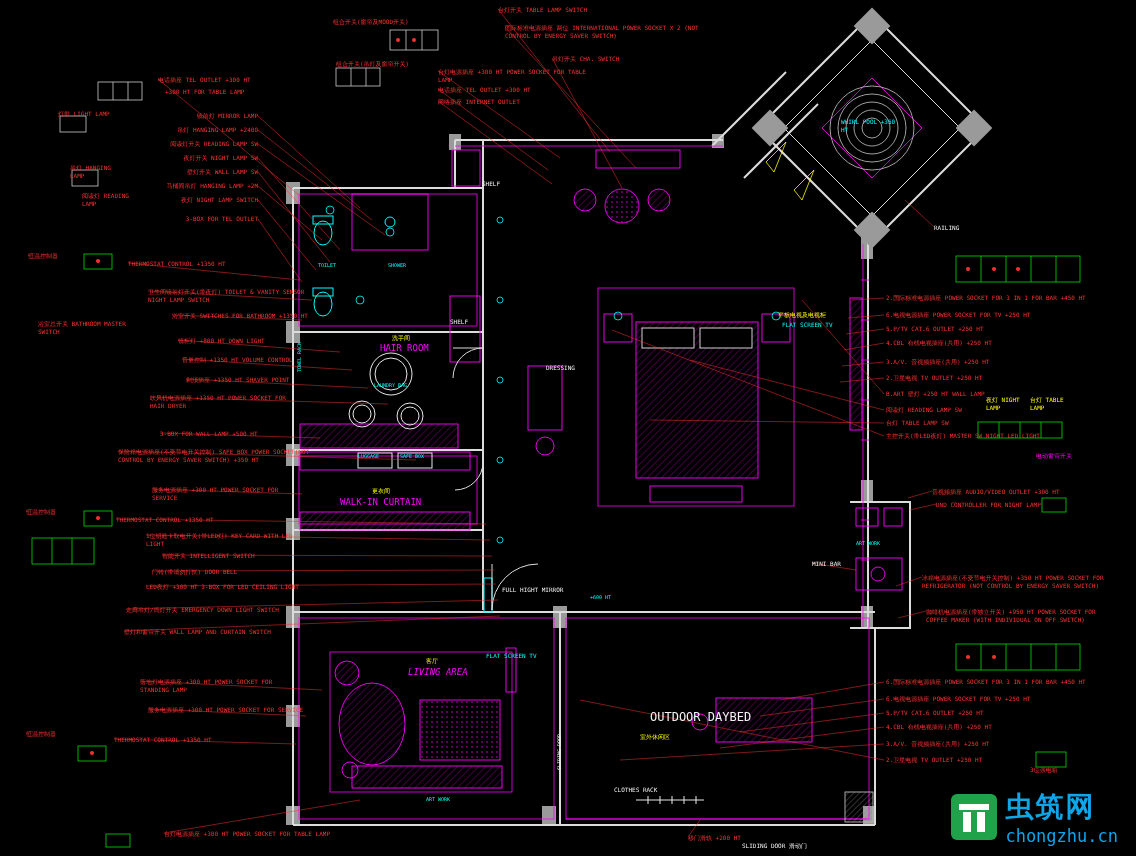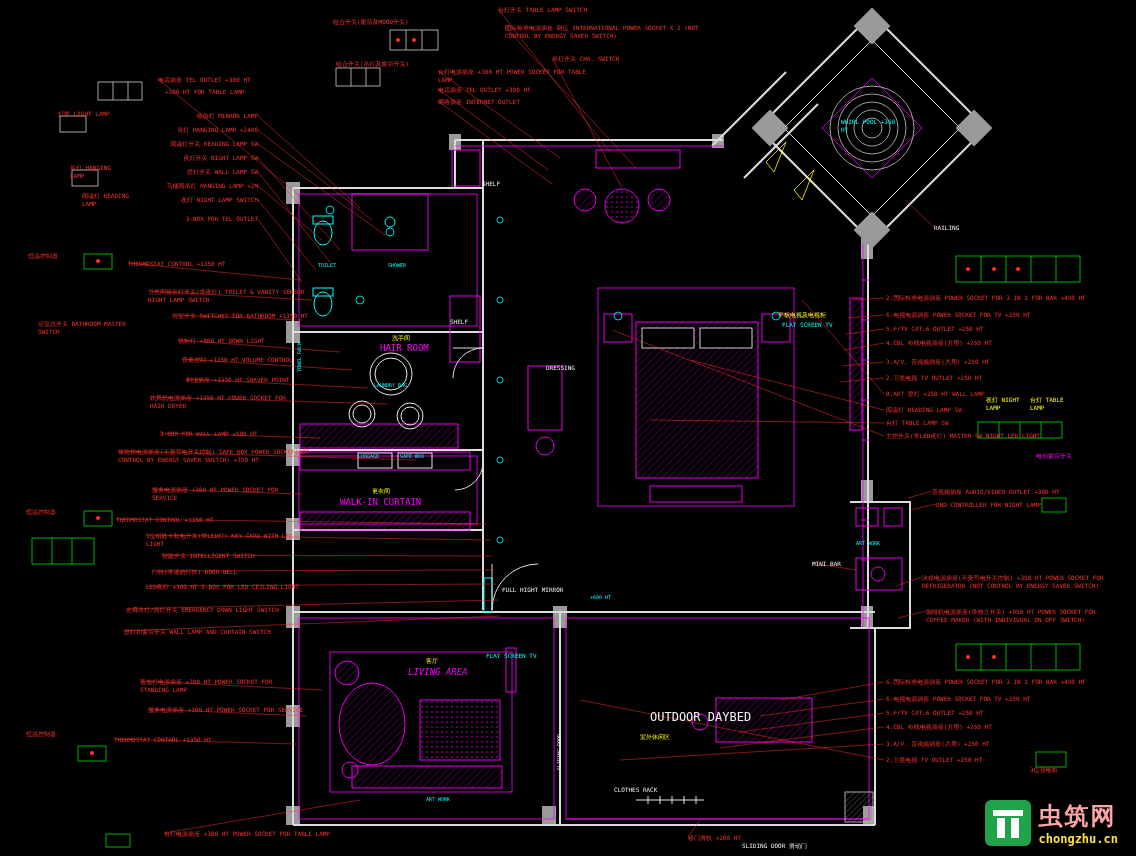--- a/index.html
+++ b/index.html
@@ -7,22 +7,22 @@
          font-family:"DejaVu Sans Mono",monospace;}
   #plan{position:absolute;left:0;top:0;}
   #ann-layer{position:absolute;left:0;top:0;width:100%;height:100%;pointer-events:none;}
   .ann{position:absolute;font-size:6px;line-height:1.25;white-space:nowrap;}
   .ann.wrap{white-space:normal;}
   #watermark{position:absolute;right:18px;bottom:10px;display:flex;align-items:center;gap:8px;}
   #wm-logo{width:46px;height:46px;background:#1fa24a;border-radius:6px;position:relative;}
   #wm-logo:before{content:"";position:absolute;left:8px;top:10px;width:30px;height:6px;background:#fff;}
   #wm-logo:after{content:"";position:absolute;left:12px;top:18px;width:8px;height:20px;background:#fff;
                  box-shadow:14px 0 0 #fff;}
-  .wm-name{color:#fca5a5;font-size:24px;font-weight:bold;letter-spacing:2px;}
-  .wm-url{color:#fde047;font-size:12px;font-weight:bold;}
+  .wm-name{color:#0ea5e9;font-size:28px;font-weight:bold;letter-spacing:2px;}
+  .wm-url{color:#0ea5e9;font-size:17px;}
 </style>
 </head>
 <body>
 
 <div id="stage">
 
 <svg id="plan" width="1136" height="856" viewBox="0 0 1136 856">
   <defs>
     <pattern id="hatchM" width="5" height="5" patternUnits="userSpaceOnUse" patternTransform="rotate(45)">
       <line x1="0" y1="0" x2="0" y2="5" stroke="#ff00ff" stroke-width="0.5"></line>

